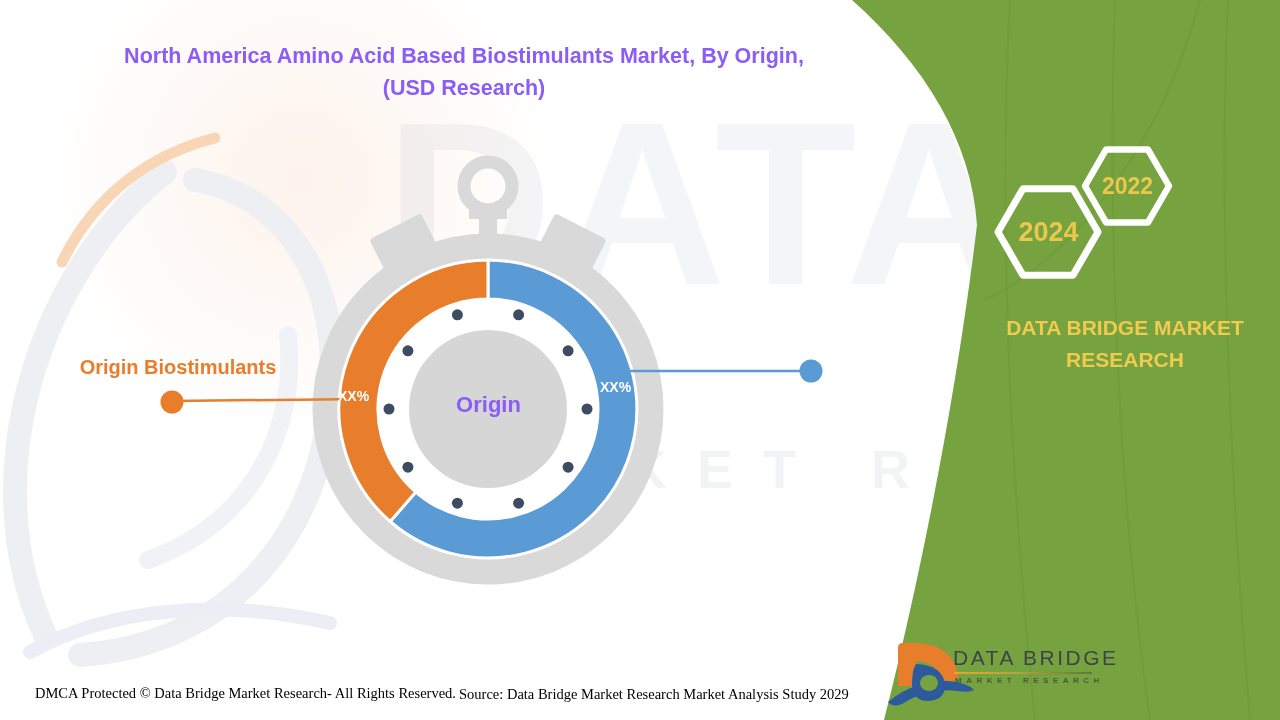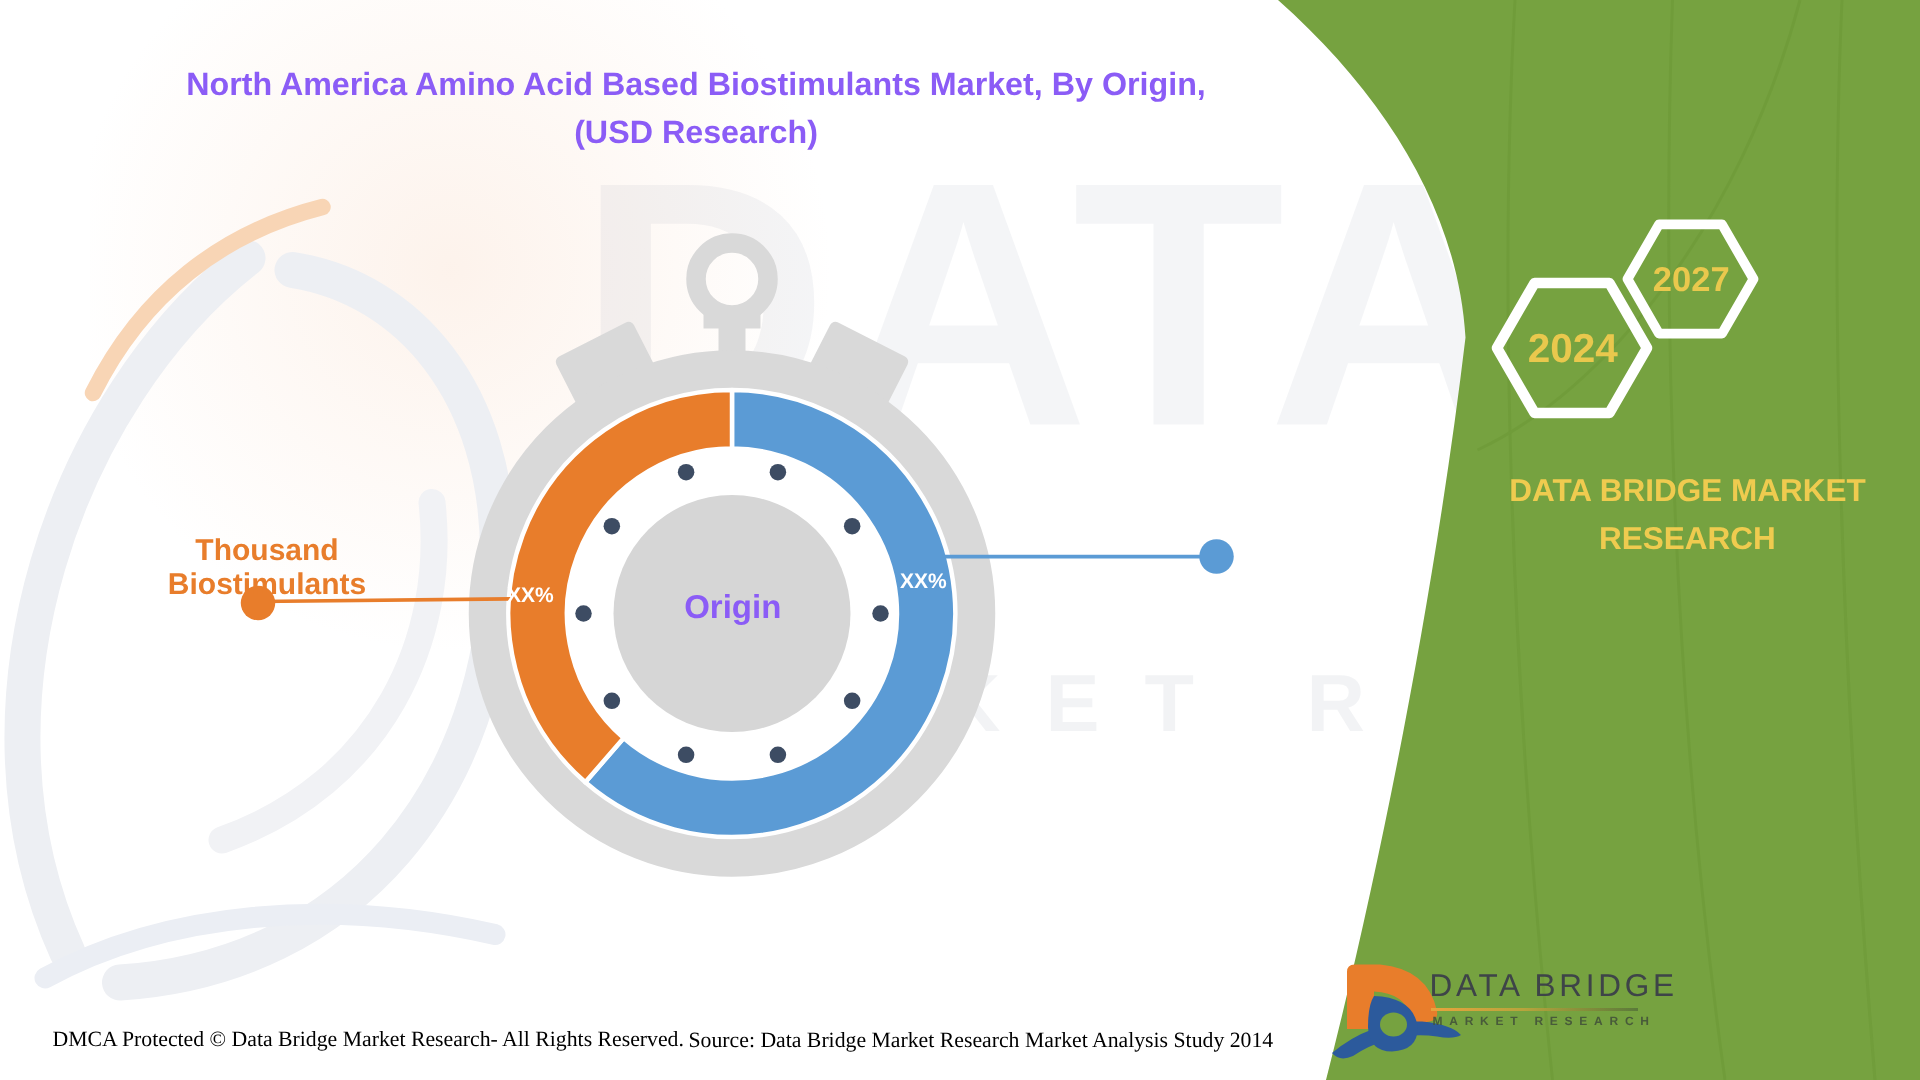--- a/index.html
+++ b/index.html
@@ -134,50 +134,50 @@
     <g>
       <line x1="172" y1="401" x2="362" y2="399" stroke="#E87D2B" stroke-width="2.5"></line>
       <circle cx="172" cy="402" r="11.5" fill="#E87D2B"></circle>
     </g>
     <g>
       <line x1="630" y1="371" x2="811" y2="371" stroke="#5B9BD5" stroke-width="2.5"></line>
       <circle cx="811" cy="371" r="11.5" fill="#5B9BD5"></circle>
     </g>
   </svg>
 
-  <div class="abs lbl-natural">Thousand Biostimulants</div>
+  <div class="abs lbl-natural">Origin Biostimulants</div>
   <div class="abs lbl-xx xx-left">XX%</div>
   <div class="abs lbl-xx xx-right">XX%</div>
   <div class="abs lbl-origin">Origin</div>
 
   <svg class="abs" style="left:0;top:0" width="1280" height="720">
     <path d="M 852 0 C 925 65 972 142 977 225 C 957 392 921 575 884 720 L 1280 720 L 1280 0 Z" fill="#76A240"></path>
     <g fill="none" stroke="#6B9735" stroke-width="2" opacity="0.5">
       <path d="M 1010 0 C 1000 180 1005 430 1035 720"></path>
       <path d="M 1115 0 C 1108 200 1115 470 1150 720"></path>
       <path d="M 1228 0 C 1220 180 1226 430 1250 720"></path>
       <path d="M 985 300 C 1070 260 1160 150 1200 0"></path>
     </g>
     <polygon points="998,232 1023,188.7 1073,188.7 1098,232 1073,275.3 1023,275.3" fill="none" stroke="#ffffff" stroke-width="7" stroke-linejoin="round"></polygon>
     <polygon points="1085,186 1106,149.6 1148,149.6 1169,186 1148,222.4 1106,222.4" fill="none" stroke="#ffffff" stroke-width="6.5" stroke-linejoin="round"></polygon>
   </svg>
 
   <div class="abs hex-year hex-2029">2024</div>
-  <div class="abs hex-year hex-2022">2027</div>
+  <div class="abs hex-year hex-2022">2022</div>
   <div class="abs brand-gold">
     <div>DATA BRIDGE MARKET</div>
     <div>RESEARCH</div>
   </div>
 
   <svg class="abs" style="left:886px;top:634px" width="90" height="78" viewBox="0 0 90 78">
     <path d="M 12 52 L 12 14 Q 12 9 17 9 L 34 9 Q 66 12 72 40 Q 73 46 67 47 L 56 49 Q 53 28 30 27 L 30 52 Z" fill="#E87D2B"></path>
     <path d="M 2 68 Q 28 46 62 47 Q 82 49 88 56 Q 83 59 72 57 Q 42 53 16 70 Q 7 74 2 68 Z" fill="#2C5A9C"></path>
     <path d="M 30 30 Q 56 31 59 50 Q 60 66 42 67 Q 27 67 26 51 Q 26 36 30 30 Z" fill="#2C5A9C"></path>
     <ellipse cx="43" cy="49" rx="9" ry="8" fill="#76A240"></ellipse>
   </svg>
   <div class="abs logo-name">DATA BRIDGE</div>
   <div class="abs logo-rule"></div>
   <div class="abs logo-tagline">MARKET RESEARCH</div>
 
   <div class="abs footer-text dmca">DMCA Protected © Data Bridge Market Research- All Rights Reserved.</div>
-  <div class="abs footer-text source">Source: Data Bridge Market Research Market Analysis Study 2014</div>
+  <div class="abs footer-text source">Source: Data Bridge Market Research Market Analysis Study 2029</div>
 
 </div>
 
 </body></html>

